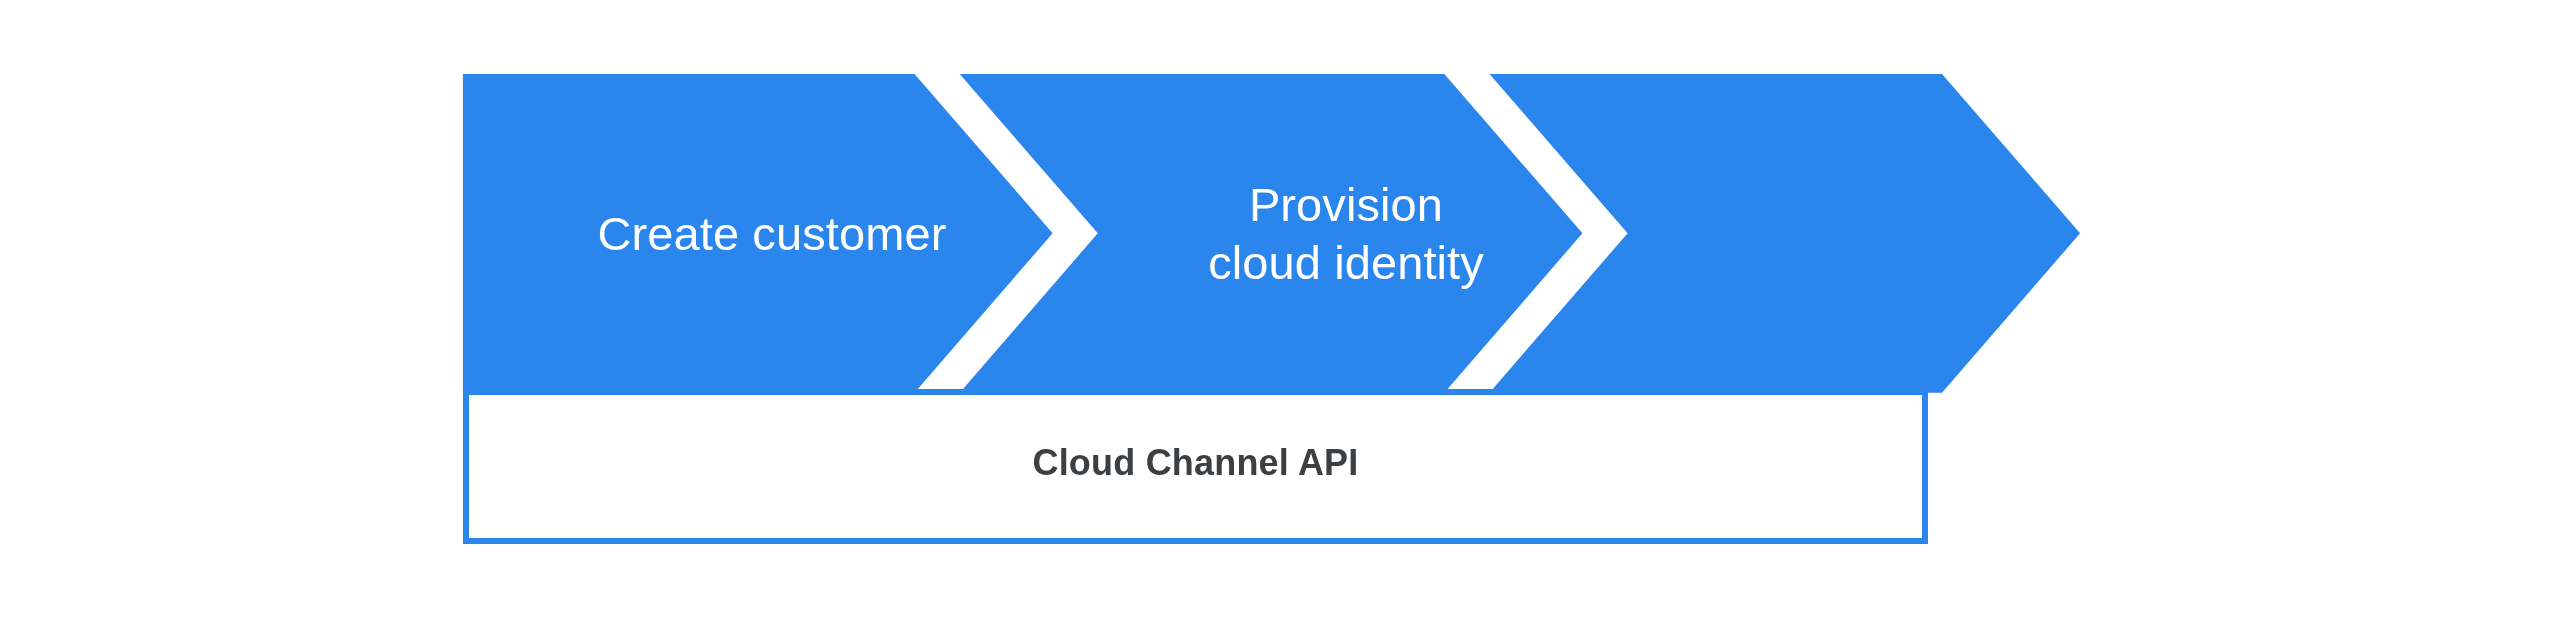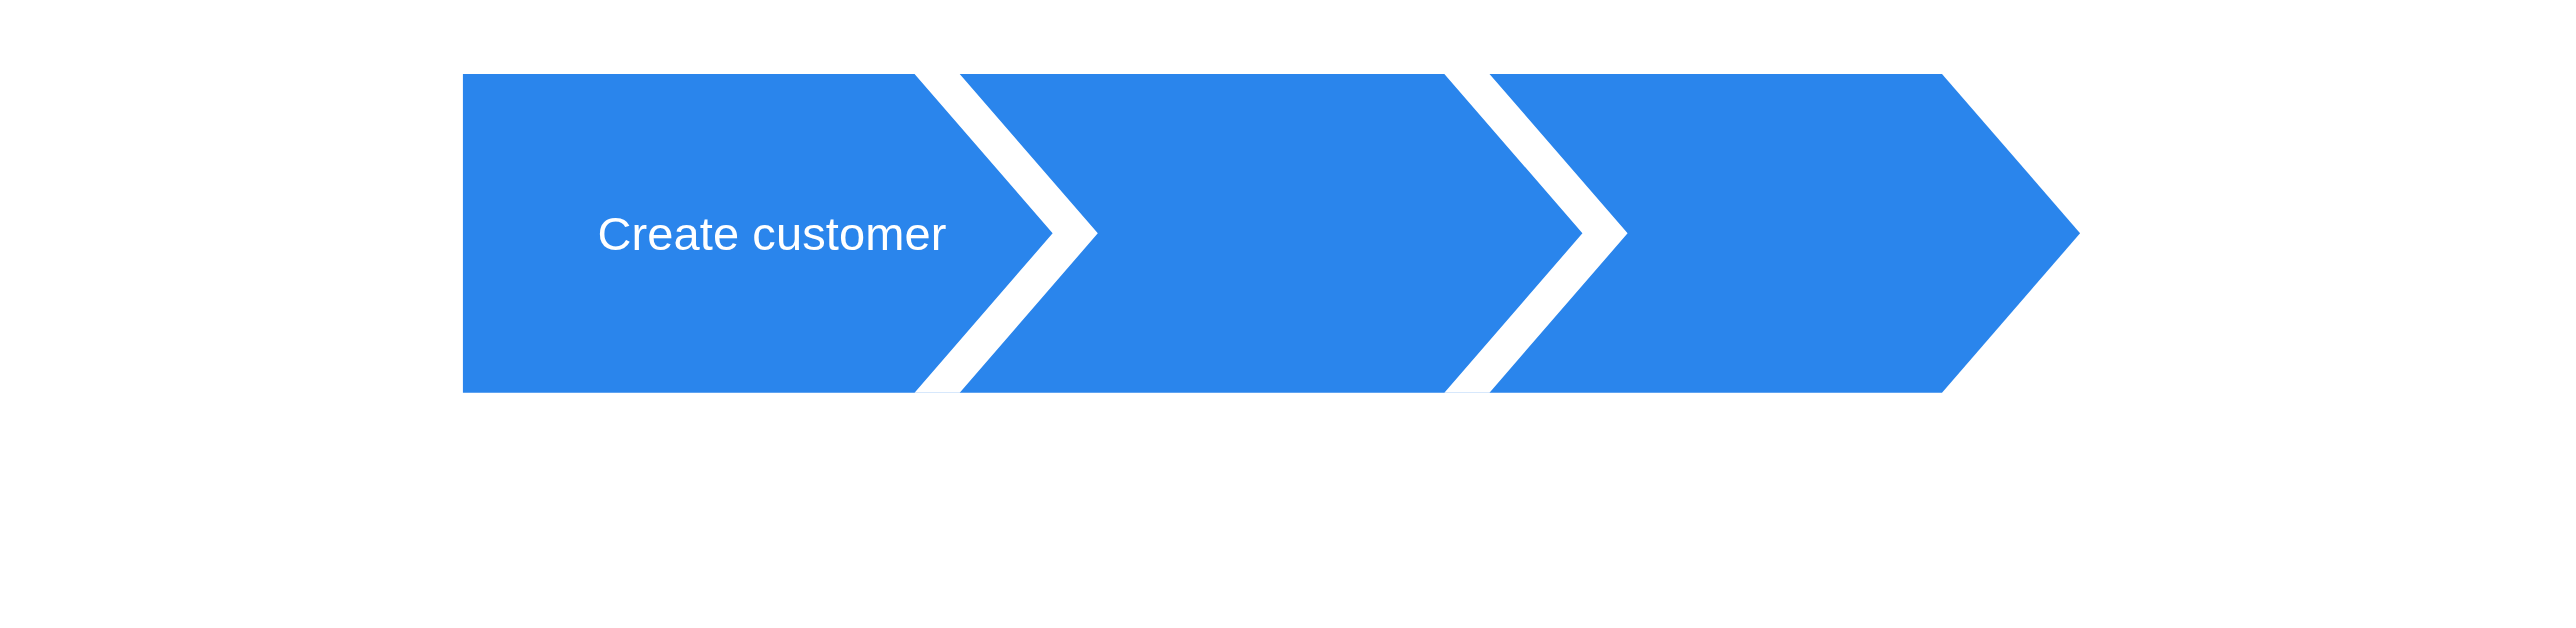--- a/index.html
+++ b/index.html
@@ -92,17 +92,22 @@
 
     <path fill="#2a85ec" d="M 533 85 L 2236 85 L 2395 268.5 L 2236 452 L 533 452 Z"></path>
 
     <path fill="#ffffff" d="M 1053 85 L 1105 85 L 1264 268.5 L 1105 452 L 1053 452 L 1212 268.5 Z"></path>
 
     <path fill="#ffffff" d="M 1663 85 L 1715 85 L 1874 268.5 L 1715 452 L 1663 452 L 1822 268.5 Z"></path>
   </svg>
 
   <div class="step-label" id="step-label-0">Create customer</div>
 
+  <div class="step-label" id="step-label-1">Provision
+cloud identity</div>
 
 
+  <div id="api-bar">
+    <span id="api-bar-label">Cloud Channel API</span>
+  </div>
 
 </div>
 
 
 </body></html>

